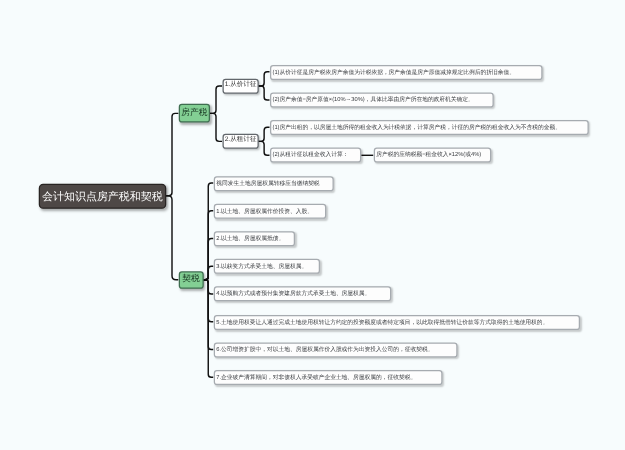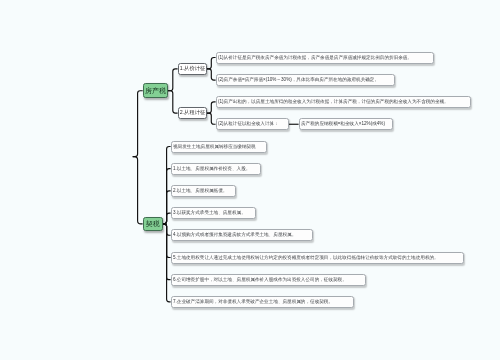--- a/index.html
+++ b/index.html
@@ -42,20 +42,21 @@
       <path d="M162.2 223.85 H164.1 Q166.6 223.85 166.6 221.35 V148.95 Q166.6 146.45 169.1 146.45 H170.6" fill="none" stroke="#111111" stroke-width="1.15" stroke-linecap="butt"></path>
       <path d="M162.2 223.85 H164.1 Q166.6 223.85 166.6 221.35 V171.14999999999998 Q166.6 168.64999999999998 169.1 168.64999999999998 H170.6" fill="none" stroke="#111111" stroke-width="1.15" stroke-linecap="butt"></path>
       <path d="M162.2 223.85 H164.1 Q166.6 223.85 166.6 221.35 V193.35 Q166.6 190.85 169.1 190.85 H170.6" fill="none" stroke="#111111" stroke-width="1.15" stroke-linecap="butt"></path>
       <path d="M162.2 223.85 H164.1 Q166.6 223.85 166.6 221.35 V215.54999999999998 Q166.6 213.04999999999998 169.1 213.04999999999998 H170.6" fill="none" stroke="#111111" stroke-width="1.15" stroke-linecap="butt"></path>
       <path d="M162.2 223.85 H164.1 Q166.6 223.85 166.6 226.35 V232.74999999999997 Q166.6 235.24999999999997 169.1 235.24999999999997 H170.6" fill="none" stroke="#111111" stroke-width="1.15" stroke-linecap="butt"></path>
       <path d="M162.2 223.85 H164.1 Q166.6 223.85 166.6 226.35 V254.95 Q166.6 257.45 169.1 257.45 H170.6" fill="none" stroke="#111111" stroke-width="1.15" stroke-linecap="butt"></path>
       <path d="M162.2 223.85 H164.1 Q166.6 223.85 166.6 226.35 V277.15 Q166.6 279.65 169.1 279.65 H170.6" fill="none" stroke="#111111" stroke-width="1.15" stroke-linecap="butt"></path>
       <path d="M162.2 223.85 H164.1 Q166.6 223.85 166.6 226.35 V299.35 Q166.6 301.85 169.1 301.85 H170.6" fill="none" stroke="#111111" stroke-width="1.15" stroke-linecap="butt"></path>
     </svg>
 
+  <div class="node root" style="left: 30.9px; top: 146.6px; width: 101.8px; height: 19.9px;">会计知识点房产税和契税</div>
 
   <div class="node lvl1" id="b-property" style="left: 142.7px; top: 83.2px; width: 24.9px; height: 15px;">房产税</div>
   <div class="node lvl1" id="b-deed" style="left: 142.6px; top: 216.9px; width: 19.6px; height: 13.9px;">契税</div>
 
   <div class="node lvl2" id="g-0" style="left: 177.6px; top: 63px; width: 29px; height: 11.6px;">1.从价计征</div>
   <div class="node lvl2" id="g-1" style="left: 177.6px; top: 107.3px; width: 29px; height: 11.6px;">2.从租计征</div>
 
   <div class="node lvl3" id="p-00" style="left: 215.6px; top: 51.6px; width: 217.8px; height: 11.7px;">(1)从价计征是房产税依房产余值为计税依据，房产余值是房产原值减掉规定比例后的折旧余值。</div>
   <div class="node lvl3" id="p-01" style="left: 215.6px; top: 74.2px; width: 178.8px; height: 11.7px;">(2)房产余值=房产原值×(10%～30%)，具体比率由房产所在地的政府机关确定。</div>
   <div class="node lvl3" id="p-10" style="left: 215.6px; top: 96px; width: 254.9px; height: 11.7px;">(1)房产出租的，以房屋土地所得的租金收入为计税依据，计算房产税，计征的房产税的租金收入为不含税的金额。</div>

